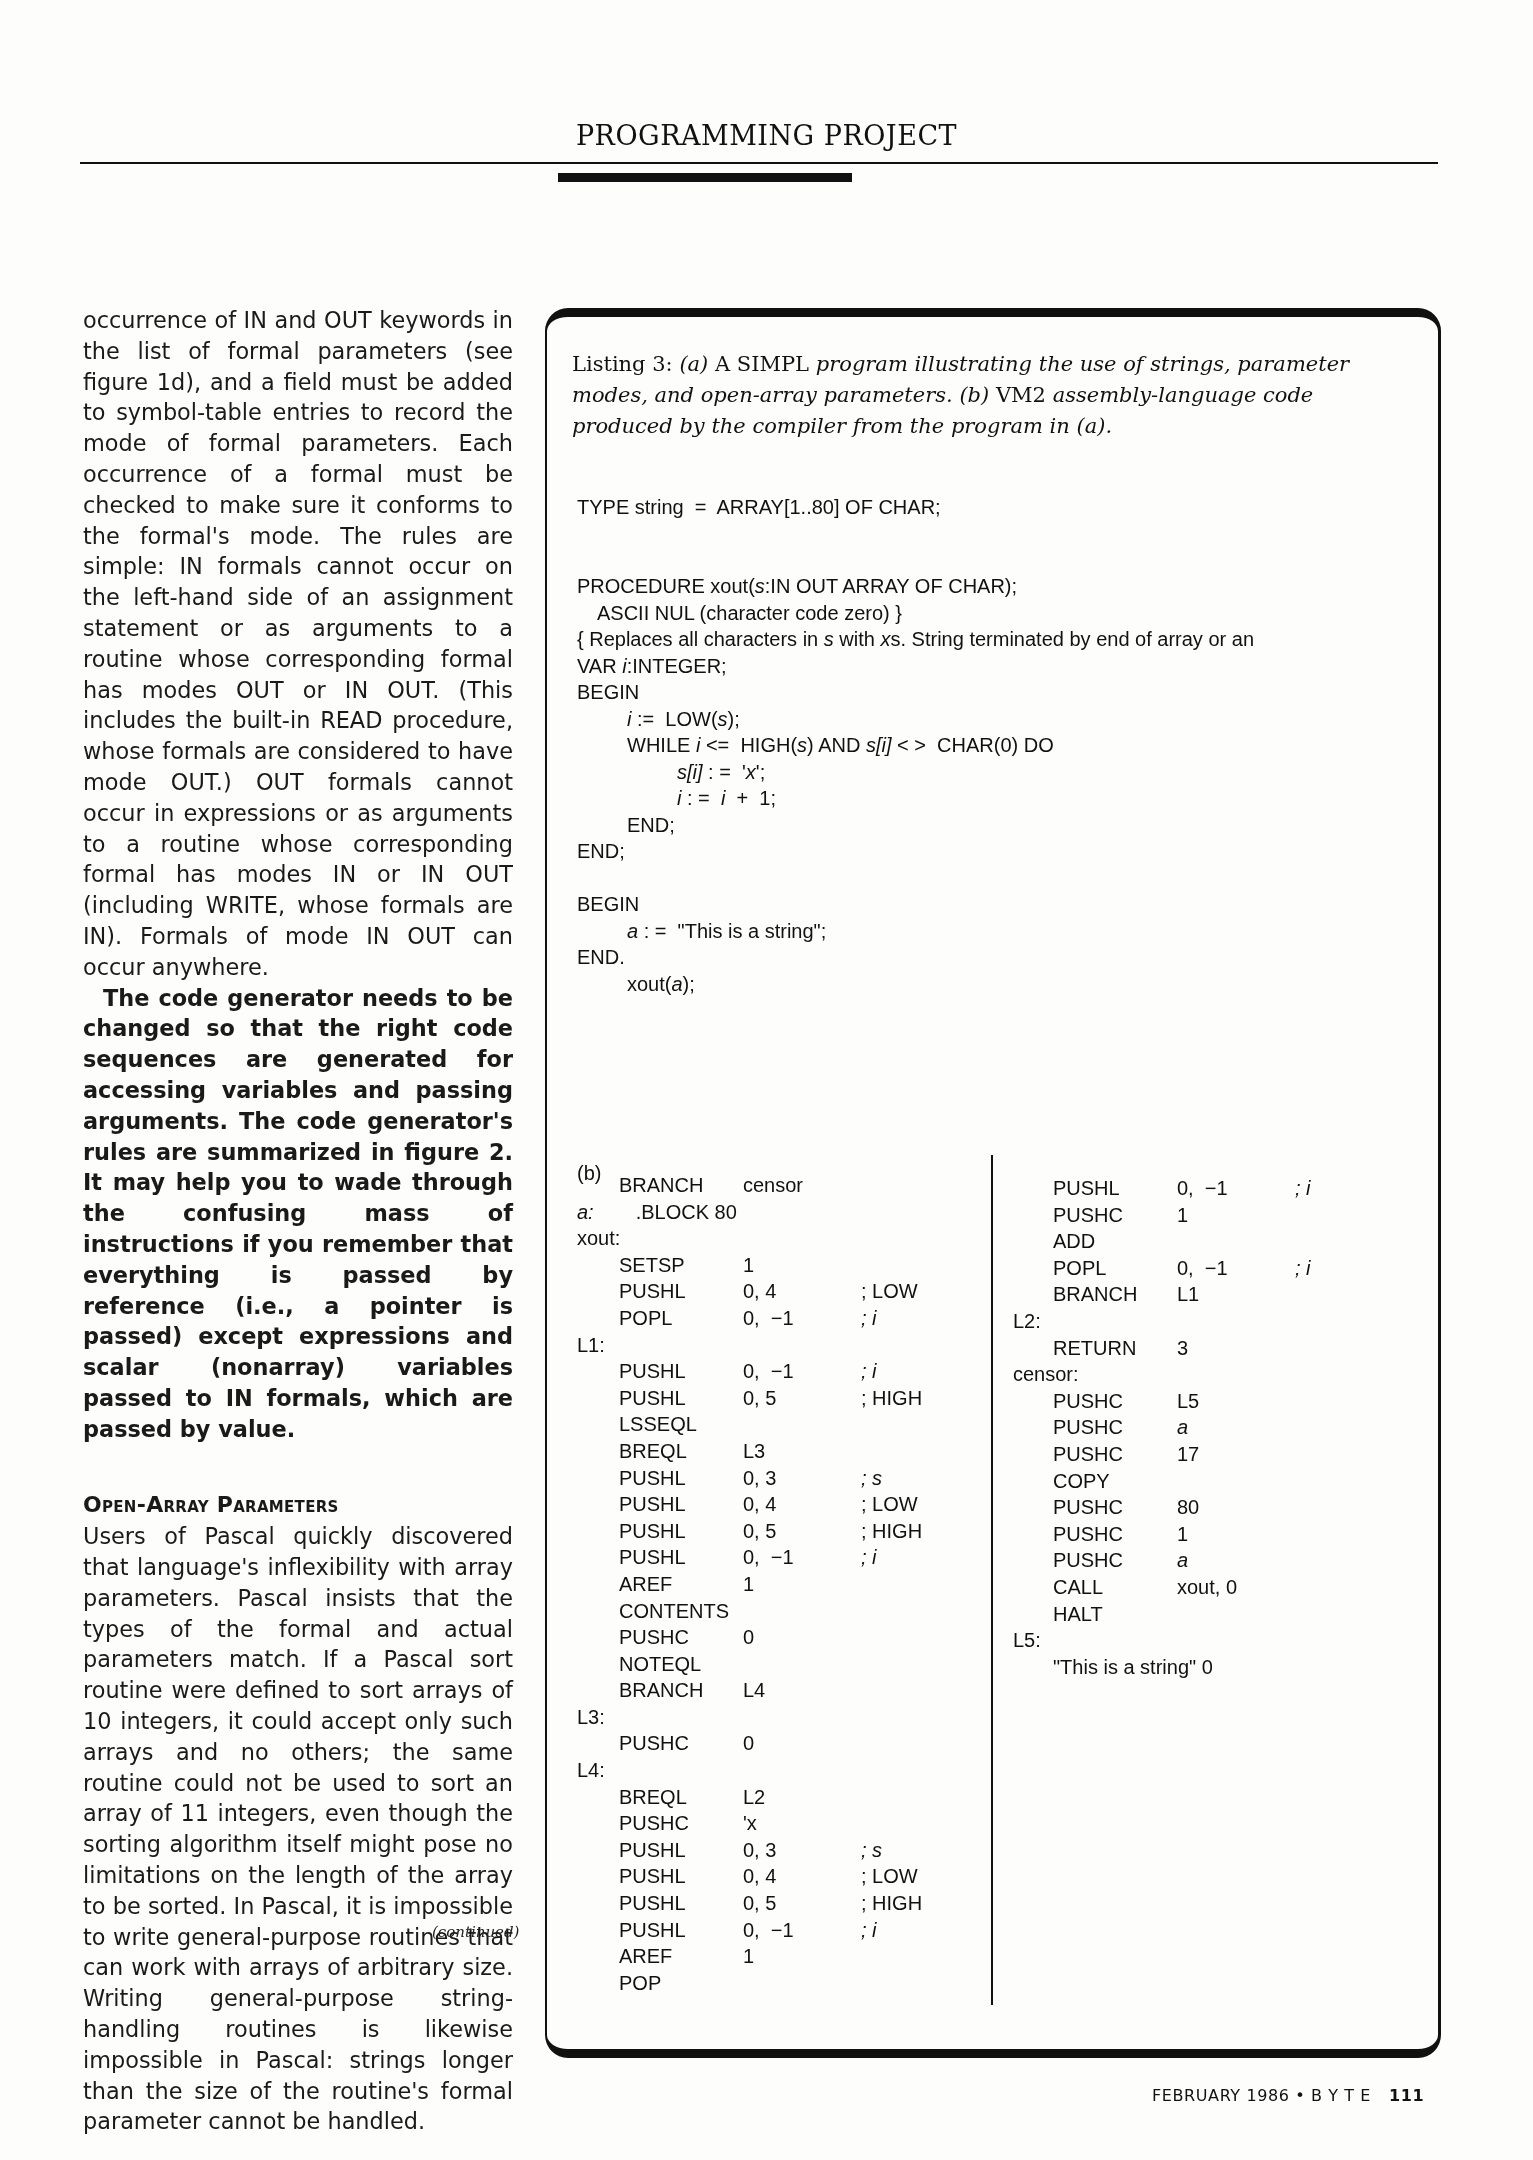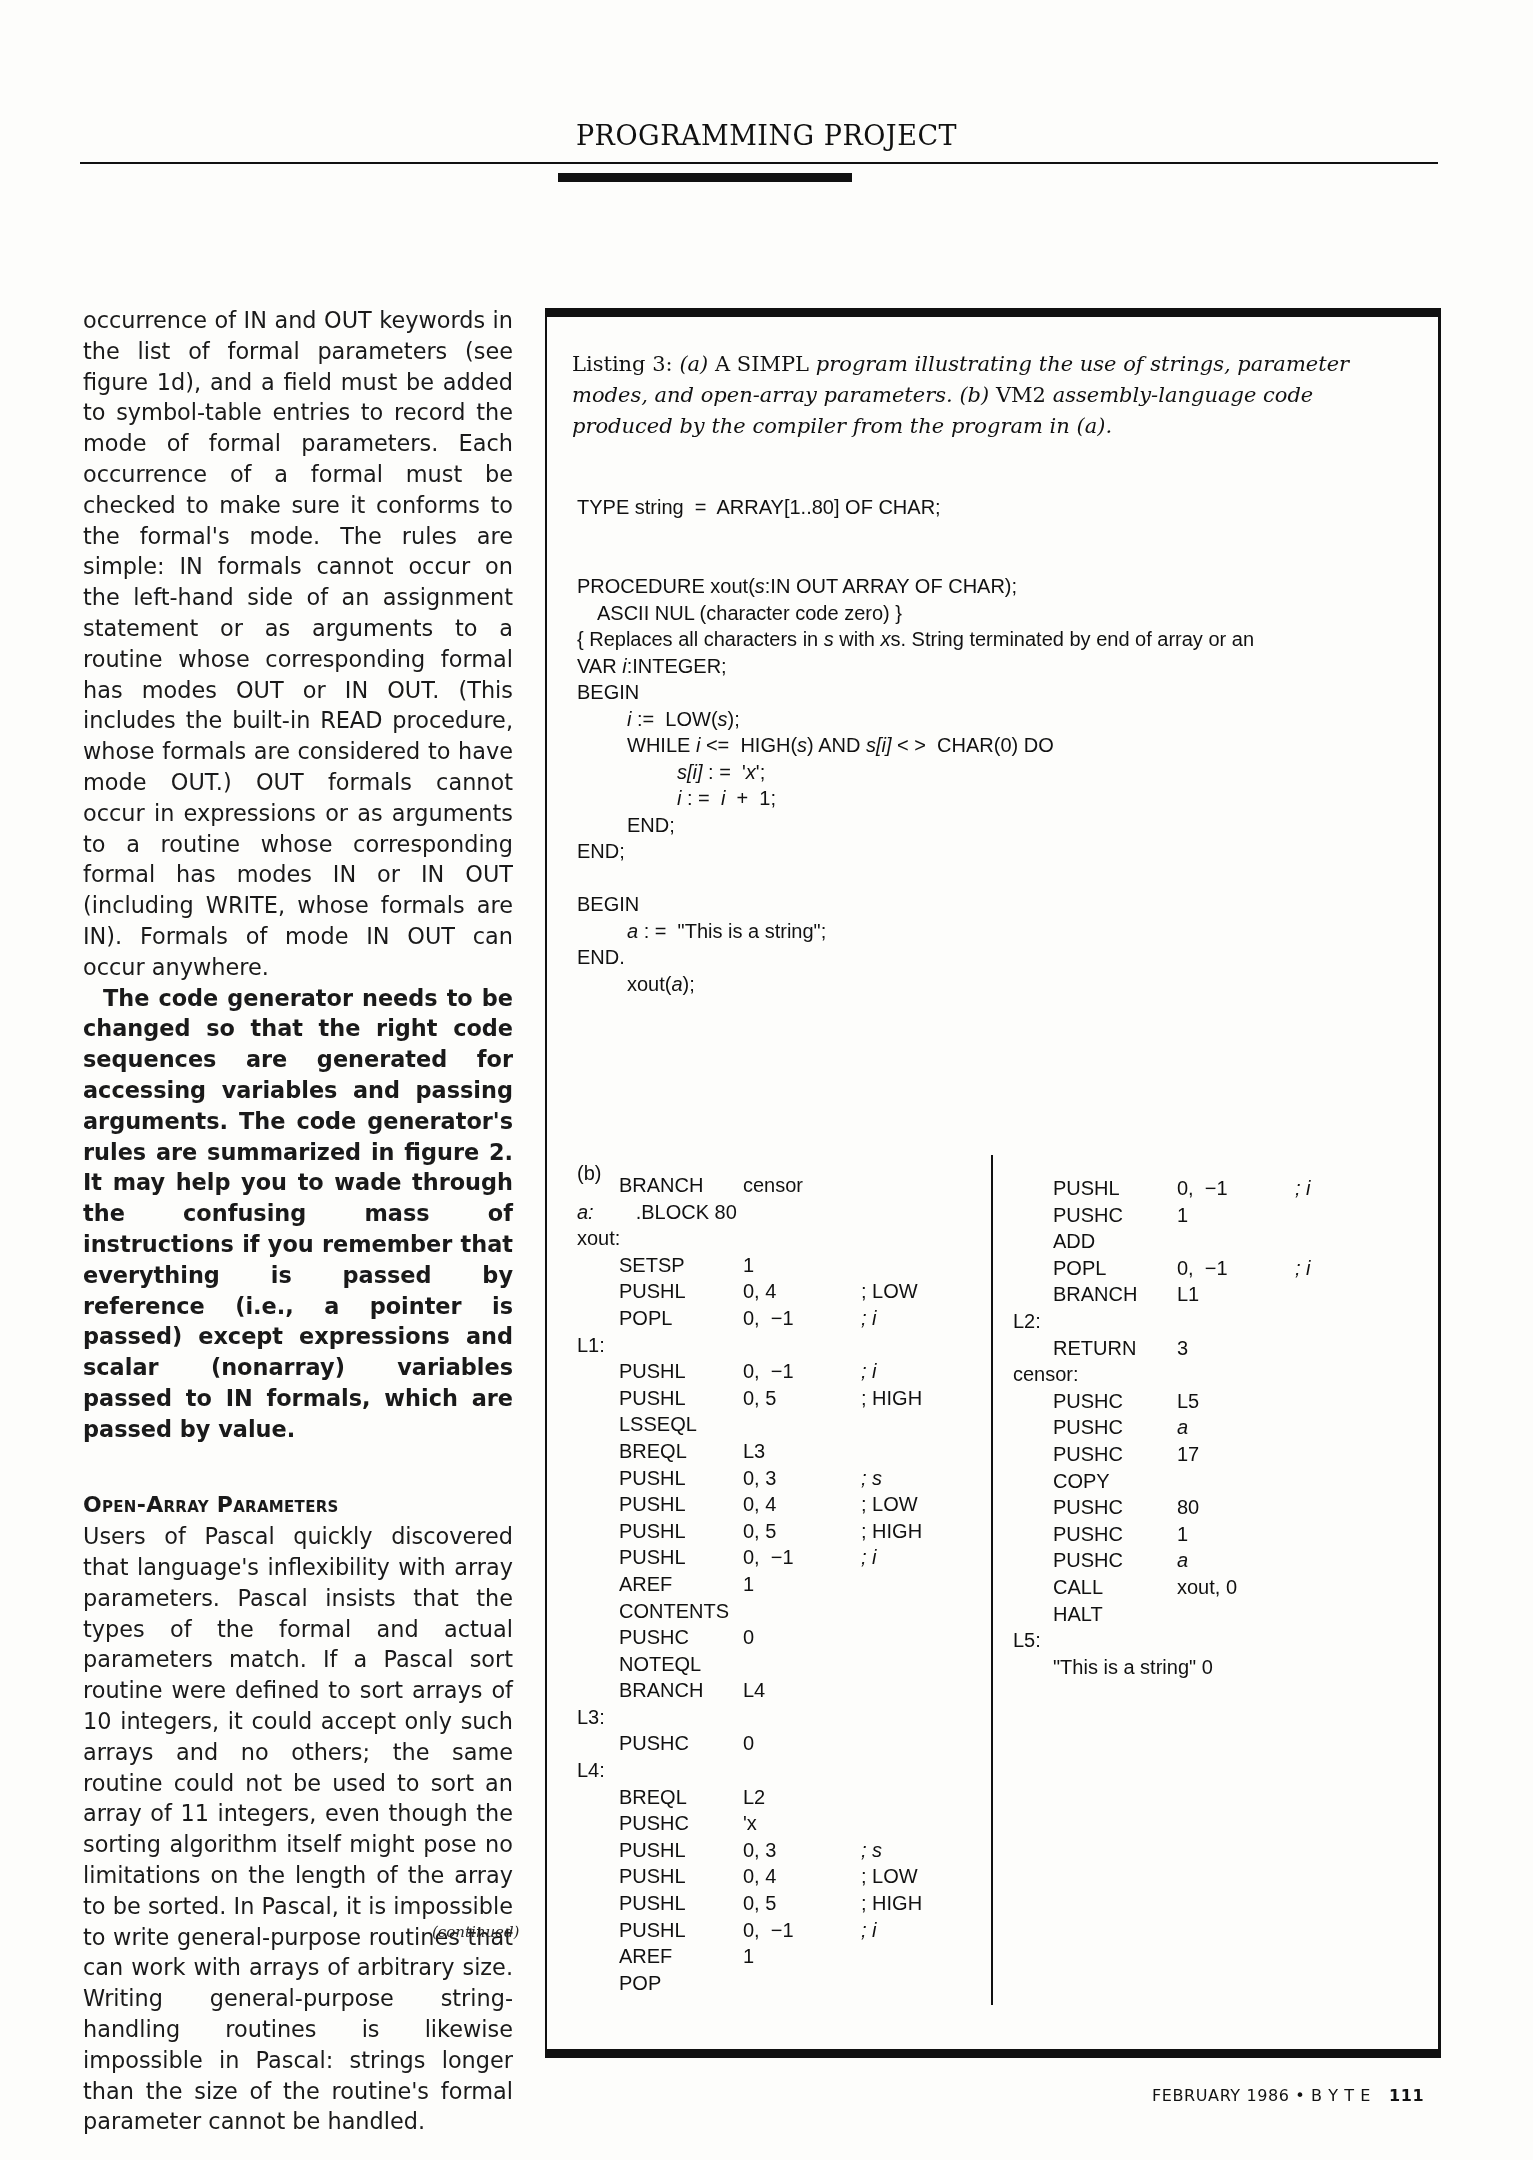--- a/index.html
+++ b/index.html
@@ -16,21 +16,21 @@
     text-align: justify; }
   .body-col p { margin: 0; }
   .body-col p.indent { text-indent: 20px; font-weight: bold; }
   .section-head { font-family: "DejaVu Sans", sans-serif; font-weight: bold; font-size: 22px;
     font-variant: small-caps; margin-top: 46px; letter-spacing: 0.3px; }
   .continued { position: absolute; left: 432px; top: 1923px; font-family: "DejaVu Serif", serif;
     font-style: italic; font-size: 15px; color: #222; }
 
   .listing-box { position: absolute; left: 545px; top: 308px; width: 896px; height: 1750px;
     border-left: 2px solid #111; border-right: 3px solid #111; border-top: 9px solid #111;
-    border-bottom: 9px solid #111; background: #fdfdfb; }
+    border-bottom: 9px solid #111; background: #fdfdfb; border-radius: 23px; }
   .caption { position: absolute; left: 25px; top: 32px; width: 830px; font-family: "DejaVu Serif", serif;
     font-size: 21px; line-height: 31px; color: #111; }
   .caption .it { font-style: italic; }
 
   .code { font-family: "Liberation Sans", sans-serif; font-size: 20px; color: #111; }
   .prog { position: absolute; left: 30px; top: 150px; width: 840px; line-height: 26.5px; }
   .prog .line { white-space: pre; height: 26.5px; }
   .prog .gap { height: 26.5px; }
   .ind1 { padding-left: 50px; }
   .ind2 { padding-left: 100px; }

